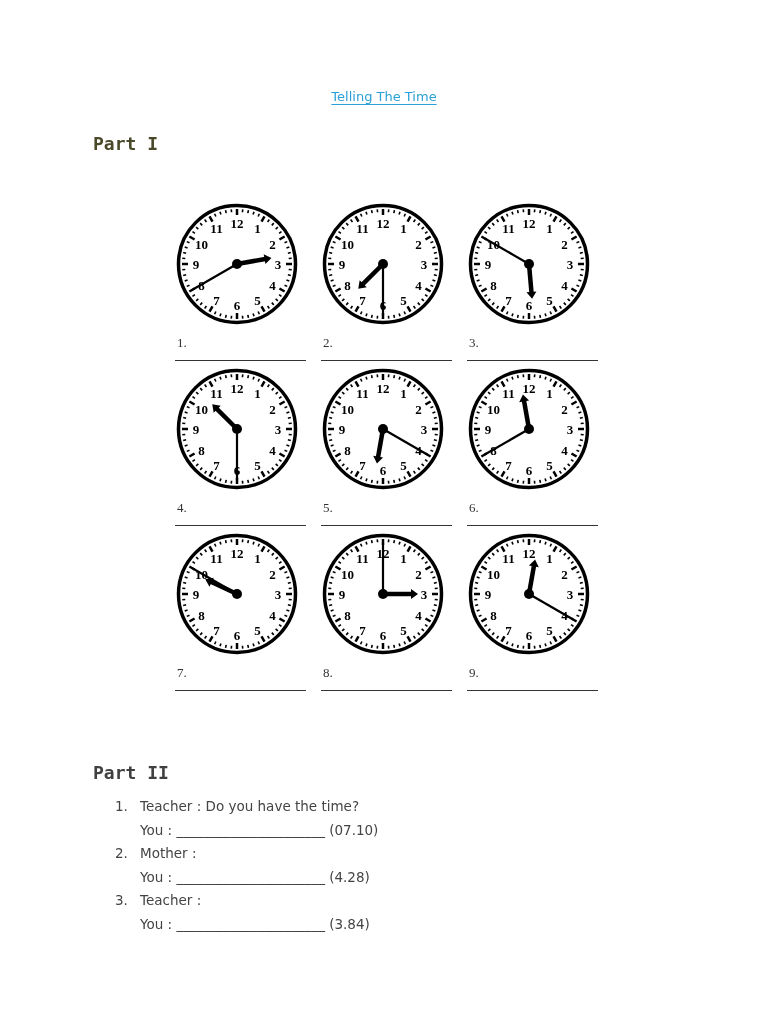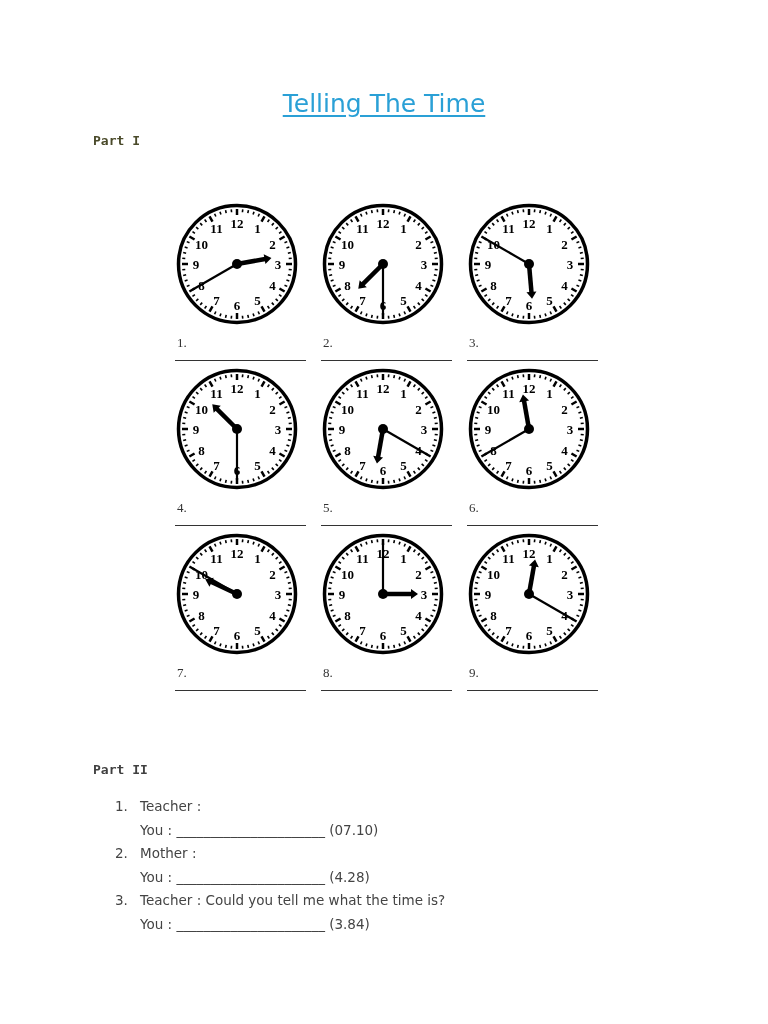--- a/index.html
+++ b/index.html
@@ -1,20 +1,20 @@
 <!DOCTYPE html>
 <html><head>
 <meta charset="utf-8">
 <style>
   html, body { margin: 0; padding: 0; background: #ffffff; }
   body { width: 768px; height: 1024px; position: relative; overflow: hidden;
          font-family: "DejaVu Sans", sans-serif; color: #222; }
   .title { position: absolute; left: 0; width: 768px; top: 89px; text-align: center;
-           font-size: 25px; color: #2aa0d6; text-decoration: underline; text-underline-offset: 3px; }
-  .part { position: absolute; left: 93px; font-size: 13px; font-weight: bold;
+           font-size: 13px; color: #2aa0d6; text-decoration: underline; text-underline-offset: 3px; }
+  .part { position: absolute; left: 93px; font-size: 18px; font-weight: bold;
           font-family: "DejaVu Sans Mono", monospace; }
   .part1 { top: 133px; color: #4a4a2a; }
   .part2 { top: 762px; color: #404040; }
   .clock-grid { position: absolute; left: 170px; top: 200px; width: 440px; }
   .cell { position: absolute; width: 140px; height: 165px; }
   .cell svg { position: absolute; left: 5px; top: 2px; }
   .cell-num { position: absolute; left: 7px; top: 135px; font-family: "Liberation Serif", serif;
               font-size: 13px; color: #333; }
   .cell-line { position: absolute; left: 5px; top: 160px; width: 131px; height: 0;
                border-top: 1.5px solid #333; }
@@ -779,20 +779,21 @@
     </div>
   </div>
 
 <div class="part part2">Part II</div>
 
 <div class="qa">
   <div class="qa-row">
     <span class="qa-num">1.</span>
     <span>Teacher</span>
       <span>&nbsp;:&nbsp;</span>
+    <span>Do you have the time?</span>
   </div>
   <div class="qa-row">
     <span class="qa-indent"></span>
     <span>You :</span>&nbsp;
     <span>______________________</span>&nbsp;
     <span>(07.10)</span>
   </div>
   <div class="qa-row">
     <span class="qa-num">2.</span>
     <span>Mother</span>
@@ -801,21 +802,20 @@
   <div class="qa-row">
     <span class="qa-indent"></span>
     <span>You :</span>&nbsp;
     <span>______________________</span>&nbsp;
     <span>(4.28)</span>
   </div>
   <div class="qa-row">
     <span class="qa-num">3.</span>
     <span>Teacher</span>
       <span>&nbsp;:&nbsp;</span>
-    <span>Could you tell me what the time is?</span>
   </div>
   <div class="qa-row">
     <span class="qa-indent"></span>
     <span>You :</span>&nbsp;
     <span>______________________</span>&nbsp;
     <span>(3.84)</span>
   </div>
 </div>
 
 </body></html>

